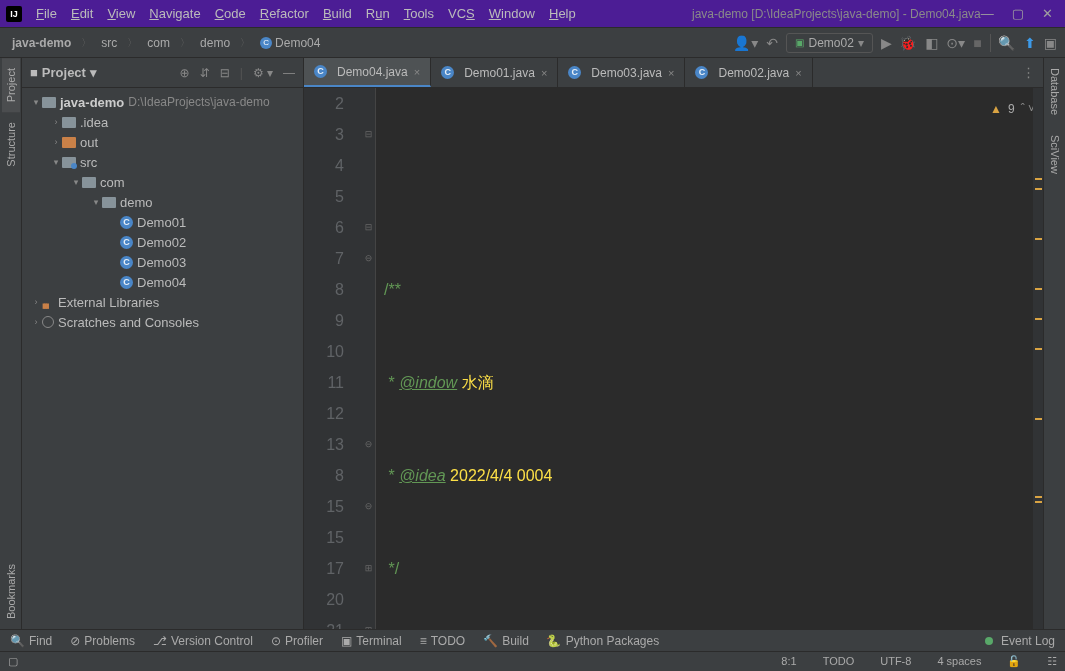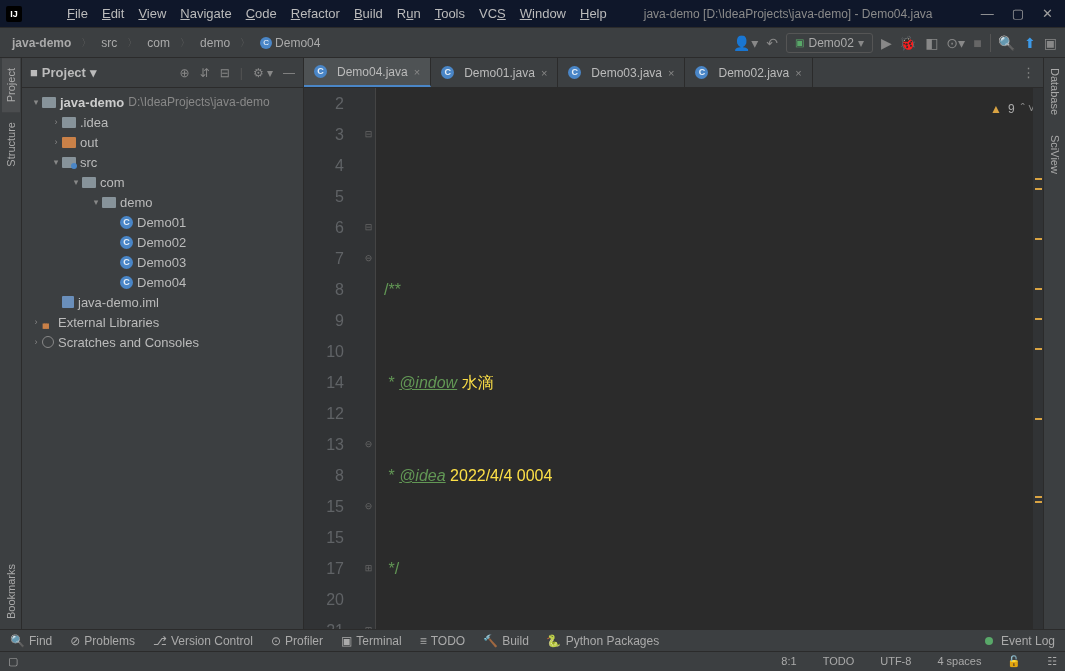--- a/index.html
+++ b/index.html
@@ -1,22 +1,22 @@
 <!DOCTYPE html>
 <html><head>
 <meta charset="utf-8">
 <style>
 * { margin:0; padding:0; box-sizing:border-box; font-family:"Segoe UI",Arial,sans-serif; }
 body { background:#3c3f41; color:#bbb; font-size:13px; overflow:hidden; width:1065px; height:671px; }
-.titlebar { height:28px; background:#0f172a; display:flex; align-items:center; padding:0 6px; border-bottom:1px solid #2b2b2b;gap:31px; }
+.titlebar { height:28px; background:#4c1d95; display:flex; align-items:center; padding:0 6px; border-bottom:1px solid #2b2b2b; }
 .app-icon { width:16px; height:16px; background:#000; color:#fff; font-size:9px; font-weight:bold; display:flex; align-items:center; justify-content:center; margin-right:8px; border-radius:2px; }
 .menu { display:flex; gap:2px; }
 .menu span { padding:3px 6px; cursor:pointer; }
 .menu u { text-decoration:underline; }
-.title-text { flex:1; text-align:left; color:#8a8a8a; font-size:12px; }
+.title-text { flex:1; text-align:right; color:#8a8a8a; font-size:12px; }
 .win-controls { display:flex; gap:18px; color:#a0a0a0; margin-right:6px; }
 .toolbar { height:30px; background:#3c3f41; display:flex; align-items:center; padding:0 8px; border-bottom:1px solid #2b2b2b; }
 .breadcrumb { display:flex; align-items:center; gap:4px; font-size:12px; color:#aaa; }
 .breadcrumb .crumb { padding:2px 4px; }
 .breadcrumb .sep::after { content:"〉"; color:#666; font-size:10px; margin:0 2px; }
 .crumb .c-icon { display:inline-block; width:12px; height:12px; border-radius:50%; background:#4a86c7; color:#fff; font-size:8px; line-height:12px; text-align:center; margin-right:3px; vertical-align:middle; }
 .tb-right { margin-left:auto; display:flex; align-items:center; gap:8px; }
 .run-config { border:1px solid #555; border-radius:3px; padding:2px 8px; font-size:12px; color:#aaa; display:flex; align-items:center; gap:4px; }
 .tb-right .ibtn { color:#888; cursor:pointer; font-size:14px; }
 .play { color:#59a869; }
@@ -193,25 +193,20 @@
           <span>Demo02</span>
         </div>
       <div class="tree-row" style="padding-left:98px">
           <span class="class-icon">C</span>
           <span>Demo03</span>
         </div>
       <div class="tree-row" style="padding-left:98px">
           <span class="class-icon">C</span>
           <span>Demo04</span>
         </div>
-      <div class="tree-row" style="padding-left:28px">
-          <span class="arrow"></span>
-          <span style="width:12px;height:12px;margin-right:4px;display:inline-block;background:linear-gradient(#6a8fbb,#6a8fbb);border-radius:1px"></span>
-          <span>java-demo.iml</span>
-        </div>
       <div class="tree-row" style="padding-left:8px">
           <span class="arrow">›</span>
           <span class="lib-icon"></span>
           <span>External Libraries</span>
         </div>
       <div class="tree-row" style="padding-left:8px">
           <span class="arrow">›</span>
           <span style="width:12px;height:12px;margin-right:4px;display:inline-block;border:1px solid #888;border-radius:50%"></span>
           <span>Scratches and Consoles</span>
         </div>
@@ -248,21 +243,21 @@
       <div class="gutter-col">
         <div class="ln">2</div>
           <div class="ln">3</div>
           <div class="ln">4</div>
           <div class="ln">5</div>
           <div class="ln">6</div>
           <div class="ln">7</div>
           <div class="ln">8</div>
           <div class="ln">9</div>
           <div class="ln">10</div>
-          <div class="ln">14</div>
+          <div class="ln">11</div>
           <div class="ln">12</div>
           <div class="ln">13</div>
           <div class="ln">8</div>
           <div class="ln">15</div>
           <div class="ln">15</div>
           <div class="ln">17</div>
           <div class="ln">20</div>
           <div class="ln">21</div>
       </div>
       <div class="fold-col">

